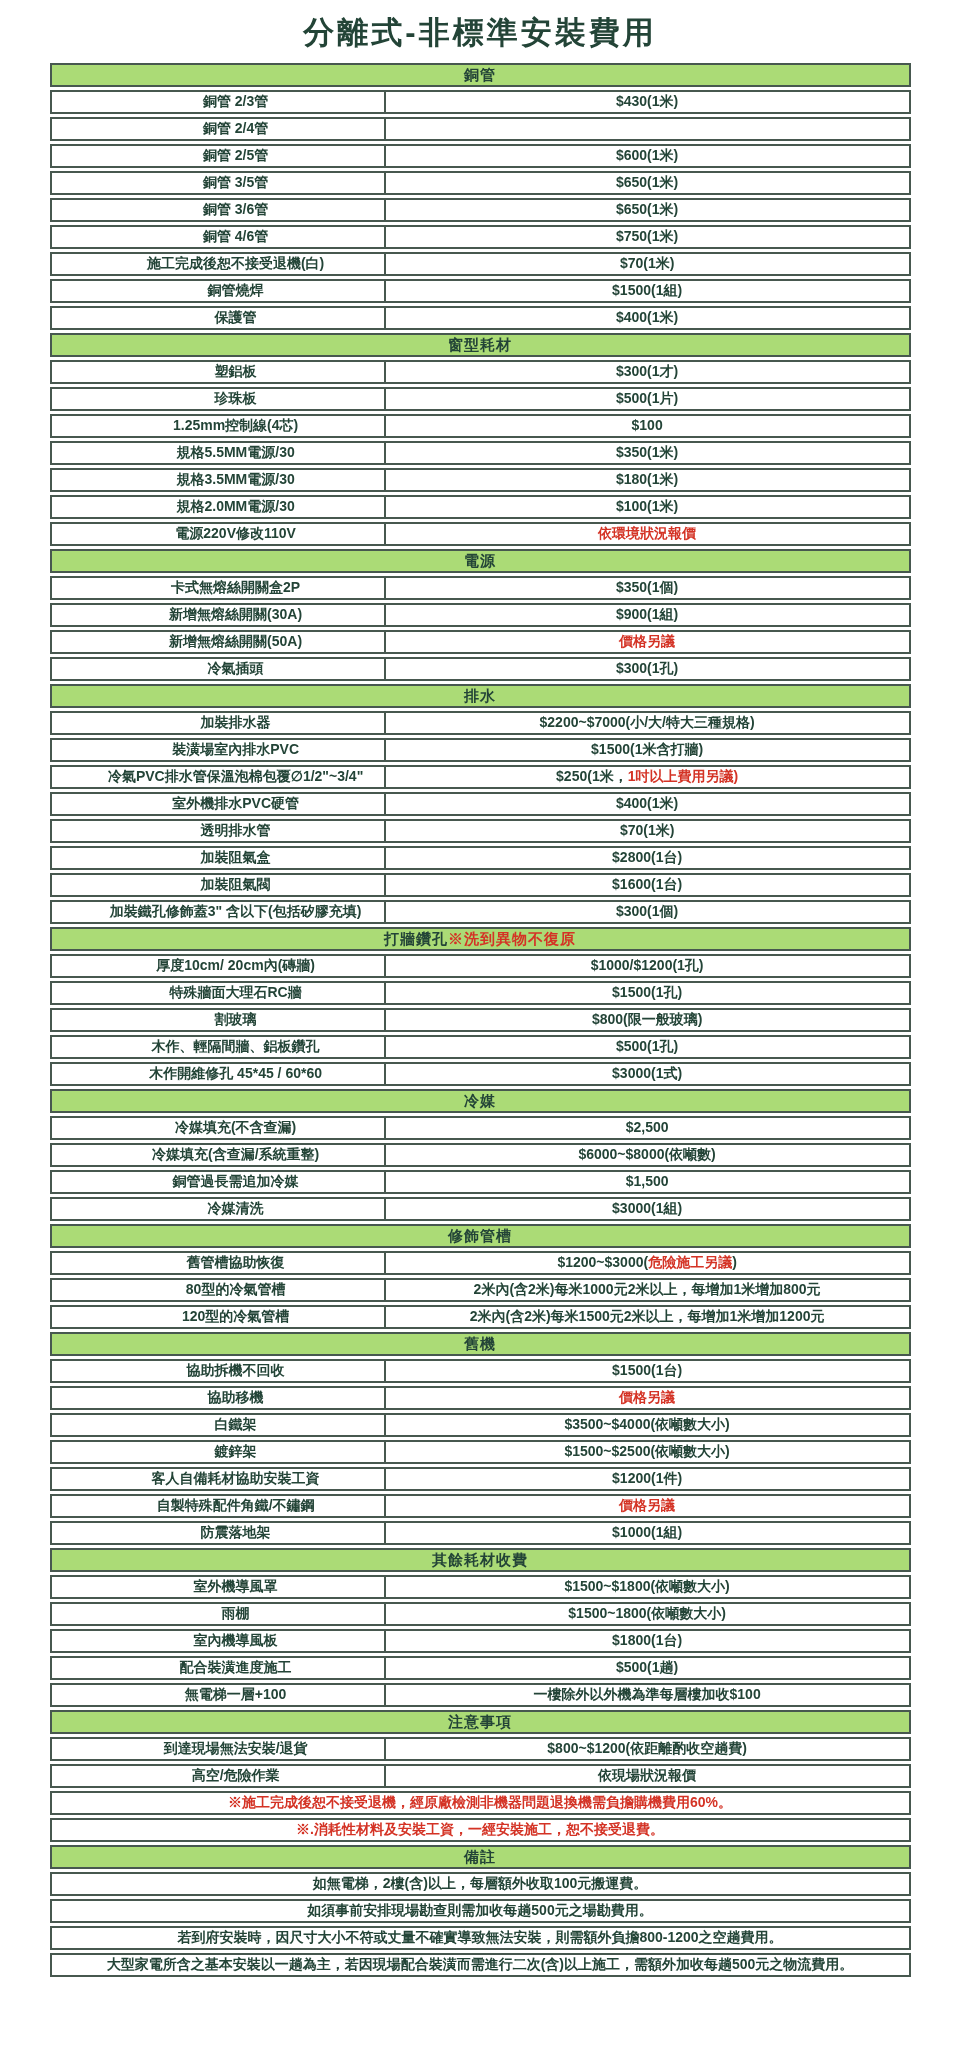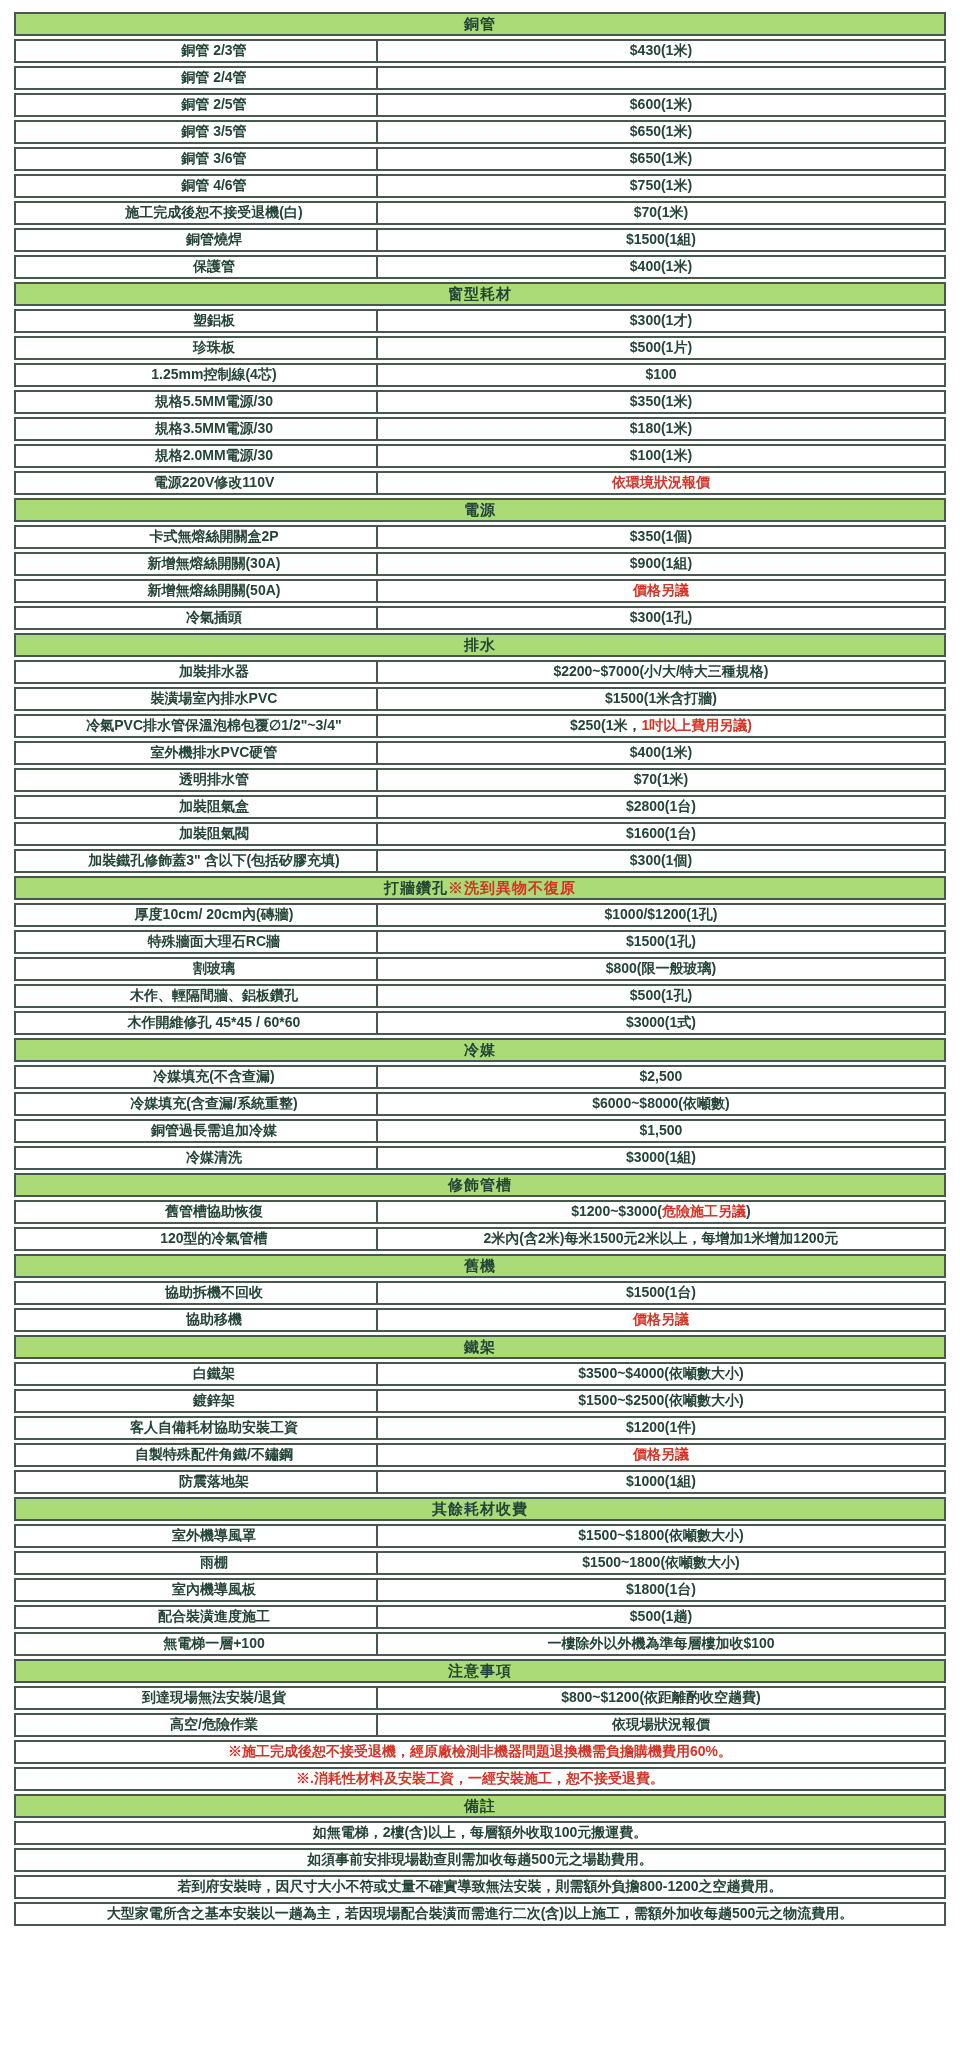--- a/index.html
+++ b/index.html
@@ -17,22 +17,22 @@
   }
   .page{width:960px;}
   .page-title{
     text-align:center;
     font-size:31px;
     letter-spacing:3px;
     margin:0;
     padding:12px 0 9px 0;
   }
   .fee-table{
-    width:932px;
-    margin:12px auto;
+    width:861px;
+    margin:0 auto;
     border-radius:20px;
   }
   .trow{
     display:flex;
     border:2px solid var(--c-border);
     margin-bottom:3px;
     background:#ffffff;
     box-sizing:border-box;
     min-height:24px;
   }
@@ -59,20 +59,21 @@
     padding-left:42px;
   }
   .cell.price{flex:1;}
   .cell.note{width:100%;}
   .red{color:var(--c-red);}
 </style>
 </head>
 <body>
 
 <div class="page">
+  <h1 class="page-title">分離式-非標準安裝費用</h1>
   <div class="fee-table">
       <div class="trow header">
         <span>銅管</span>
       </div>
       <div class="trow">
         <div class="cell item">銅管 2/3管</div>
         <div class="cell price">
           <span>$430(1米)</span>
         </div>
       </div>
@@ -311,42 +312,45 @@
       </div>
       <div class="trow">
         <div class="cell item">舊管槽協助恢復</div>
         <div class="cell price">
           <span>$1200~$3000(</span>
           <span class="red">危險施工另議</span>
           <span>)</span>
         </div>
       </div>
       <div class="trow">
+        <div class="cell item">80型的冷氣管槽</div>
+        <div class="cell price">
+          <span>2米內(含2米)每米1000元2米以上，每增加1米增加800元</span>
+        </div>
+      </div>
+      <div class="trow">
         <div class="cell item">120型的冷氣管槽</div>
         <div class="cell price">
           <span>2米內(含2米)每米1500元2米以上，每增加1米增加1200元</span>
         </div>
       </div>
       <div class="trow header">
         <span>舊機</span>
       </div>
       <div class="trow">
         <div class="cell item">協助拆機不回收</div>
         <div class="cell price">
           <span>$1500(1台)</span>
         </div>
       </div>
       <div class="trow">
         <div class="cell item">協助移機</div>
         <div class="cell price">
           <span class="red">價格另議</span>
         </div>
-      </div>
-      <div class="trow header">
-        <span>鐵架</span>
       </div>
       <div class="trow">
         <div class="cell item">白鐵架</div>
         <div class="cell price">
           <span>$3500~$4000(依噸數大小)</span>
         </div>
       </div>
       <div class="trow">
         <div class="cell item">鍍鋅架</div>
         <div class="cell price">

